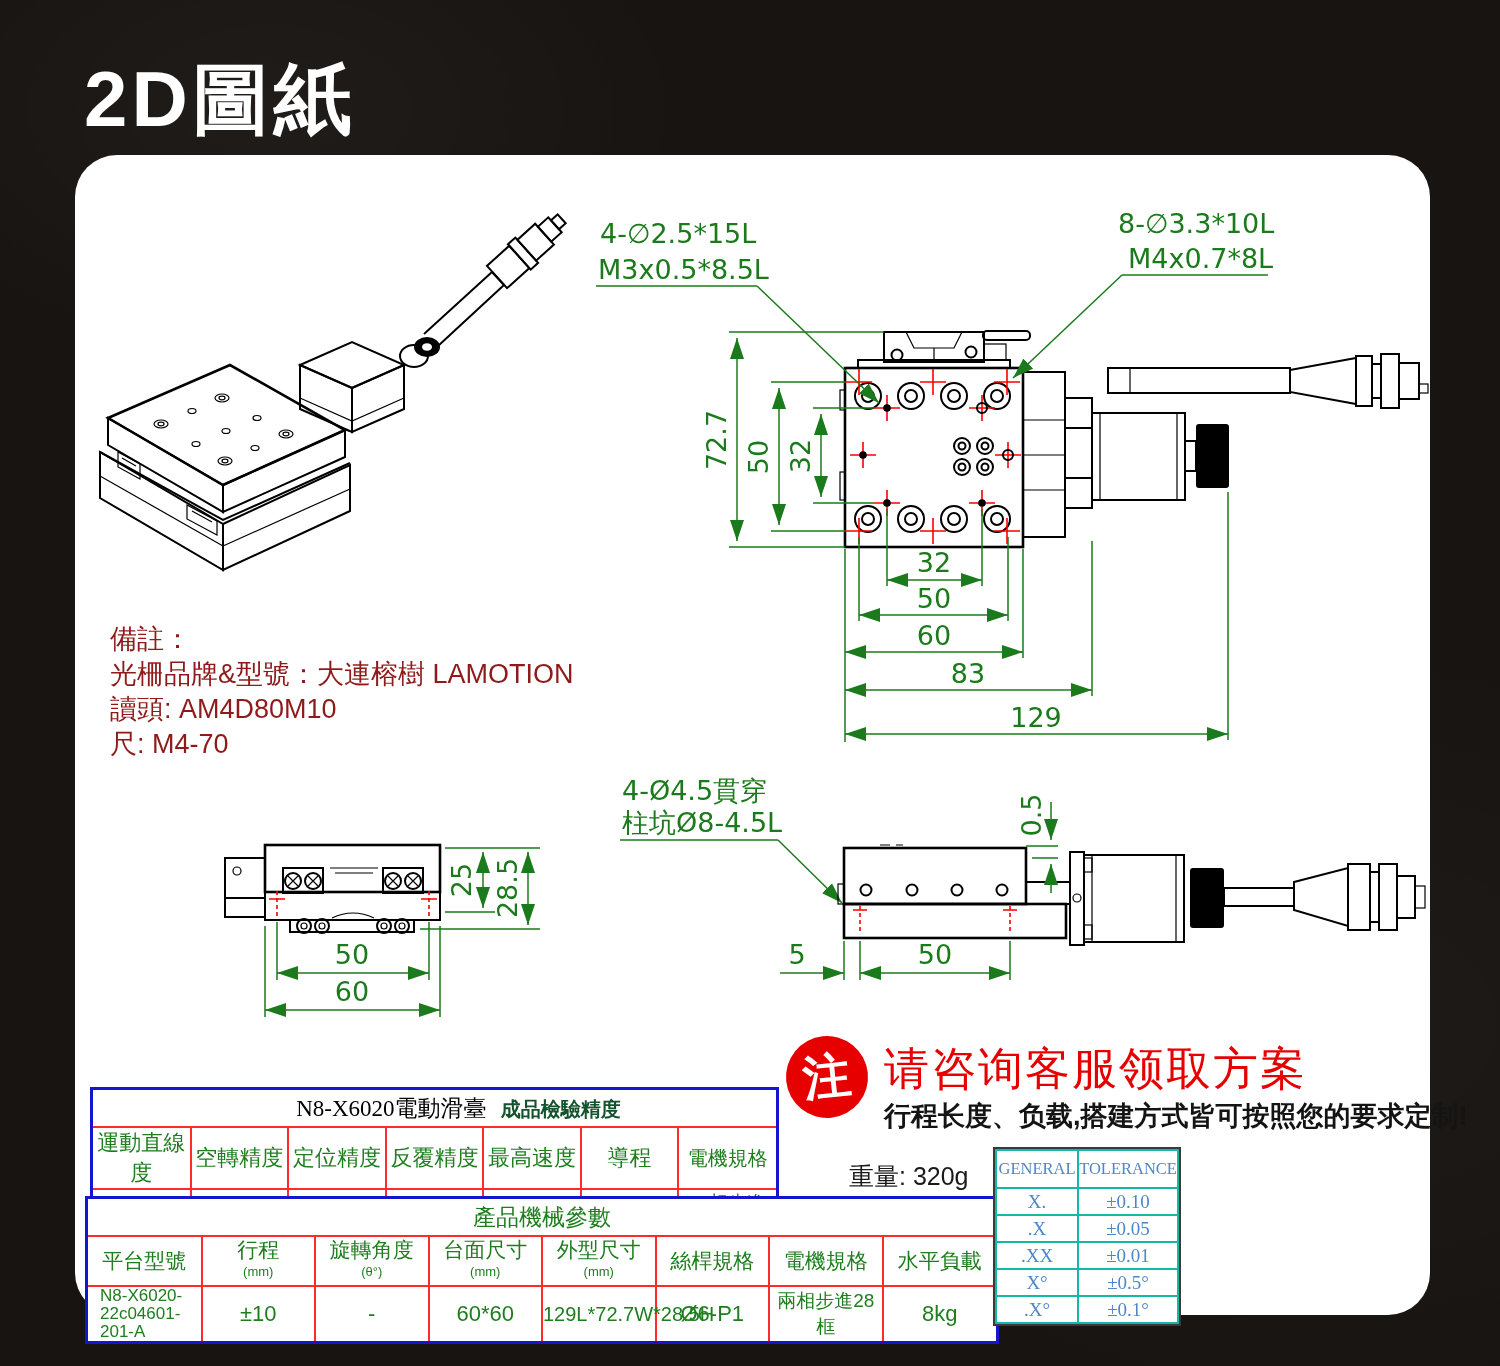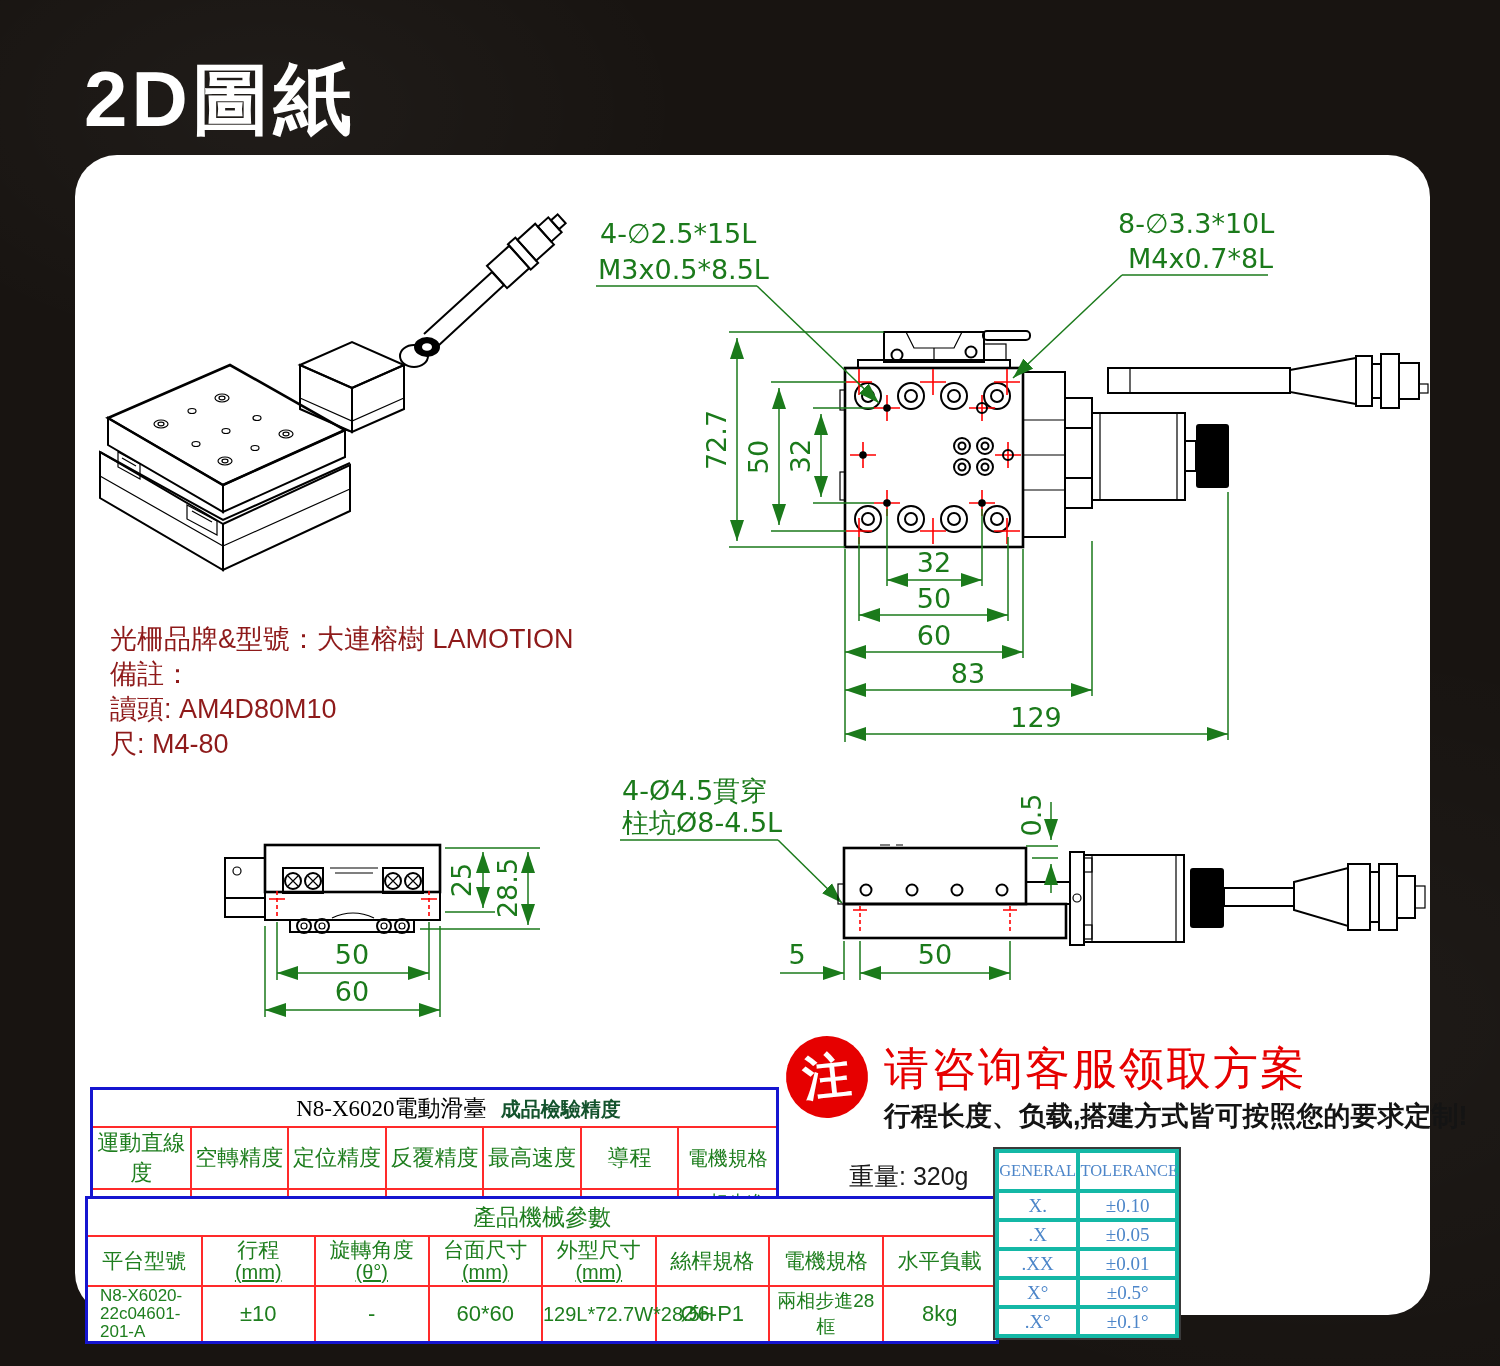--- a/index.html
+++ b/index.html
@@ -44,30 +44,30 @@
   .title-model{color:#000;font-family:"Liberation Serif",serif;font-size:23px;margin-left:48px;}
   .title-suffix{color:#14532d;font-weight:bold;font-size:20px;margin-left:8px;font-family:Liberation Serif, serif;}
   #accuracy-table .hdr td{height:42px;}
   #accuracy-table .val td{height:32px;}
   .small-cell{font-size:19px;}
   .mid-cell{font-size:20px;}
 
   
   #mechanical-table{left:85px;top:1196px;width:908px;}
   #mechanical-table .hdr td{height:48px;line-height:22px;font-size:21px;margin-top:16px;}
-  #mechanical-table .hdr .sub{font-size:20px;display:block;text-decoration:underline;}
+  #mechanical-table .hdr .sub{font-size:13px;display:block;}
   #mechanical-table .val td{height:36px;}
   .model-cell{font-size:17px;line-height:18px;text-align:left;padding-left:12px;}
 
   
   #weight-label{position:absolute;left:849px;top:1160px;color:#1a1a1a;font-size:25px;}
 
   
   #tolerance-table{position:absolute;left:993px;top:1147px;width:184px;border:2px solid #3a3a3a;background:#fff;}
-  #tolerance-table td{border:4px solid #14b8a6;color:#4d86c9;font-family:"Liberation Serif",serif;font-size:19px;height:25px;}
+  #tolerance-table td{border:2px solid #14b8a6;color:#4d86c9;font-family:"Liberation Serif",serif;font-size:19px;height:25px;}
   #tolerance-table .hdr td{font-size:16.5px;height:36px;}
 </style>
 </head>
 <body>
 
 <div id="page">
   <div id="page-title">2D圖紙</div>
   <div id="panel"></div>
 
   <svg class="drawing" viewBox="75 155 1355 1160">
@@ -343,24 +343,24 @@
         <path d="M844,941 V980 M860,941 V980 M1010,941 V980"></path>
         <line x1="780" y1="973" x2="844" y2="973" marker-end="url(#ag)"></line>
         <line x1="860" y1="973" x2="1010" y2="973" marker-start="url(#ag)" marker-end="url(#ag)"></line>
       </g>
       <text class="gt" x="797" y="964" text-anchor="middle">5</text>
       <text class="gt" x="935" y="964" text-anchor="middle">50</text>
     </g>
   </svg>
 
   <div id="notes">
+    <div>備註：</div>
     <div>光柵品牌&amp;型號：大連榕樹 LAMOTION</div>
-    <div>備註：</div>
     <div>讀頭: AM4D80M10</div>
-    <div>尺: M4-80</div>
+    <div>尺: M4-70</div>
   </div>
 
   <div id="notice-badge">
       <span>注</span>
     </div>
   <div id="notice-headline">请咨询客服领取方案</div>
   <div id="notice-subline">行程长度、负载,搭建方式皆可按照您的要求定制!</div>
 
   <div id="accuracy-table" class="spec-box">
     <table>

